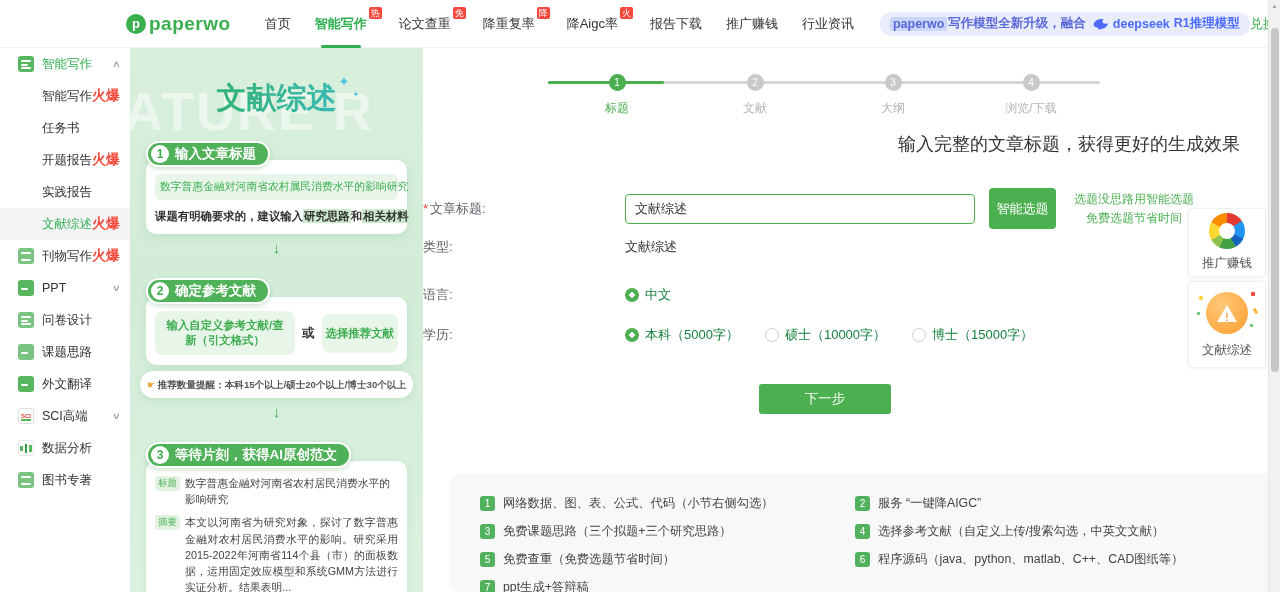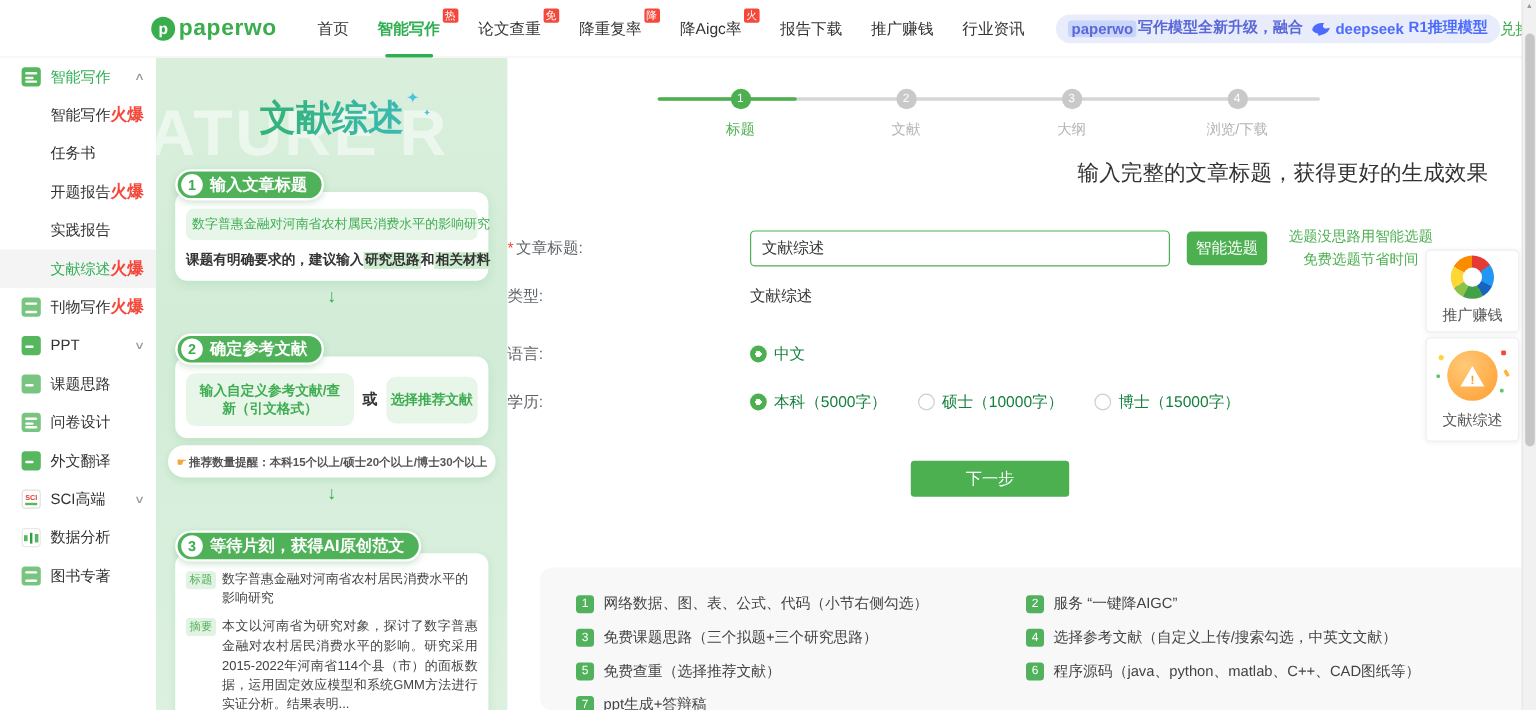--- a/index.html
+++ b/index.html
@@ -109,21 +109,21 @@
   .main-heading { position:absolute; top:84px; left:0; right:40px; text-align:right;
     font-size:18px; color:#333; font-weight:500; }
   .form { position:absolute; left:0; top:140px; right:0; }
   .frow { position:absolute; left:0; right:0; display:flex; align-items:center; }
   .flabel { width:170px; font-size:13px; color:#5f6368; flex:0 0 170px; }
   .req { color:#f5483b; margin-right:2px; }
   .fval { margin-left:32px; font-size:13px; color:#333; }
   .r1 { top:0; } .r2 { top:50px; } .r3 { top:98px; } .r4 { top:138px; }
   .title-input { margin-left:32px; width:350px; height:30px; border:1px solid #4caf50; border-radius:4px;
     padding:0 9px; font-size:13px; color:#333; outline:none; font-family:"Liberation Sans","DejaVu Sans",sans-serif; }
-  .smart-btn { margin-left:14px; width:67px; height:28px; background:#4caf50; color:#fff; border:none;
+  .smart-btn { margin-left:14px; width:67px; height:41px; background:#4caf50; color:#fff; border:none;
     border-radius:4px; font-size:13px; cursor:pointer; font-family:inherit; }
   .smart-hint { margin-left:18px; text-align:center; font-size:12px; color:#4caf50; line-height:1.55; }
   .radio-opt { display:flex; align-items:center; margin-left:32px; cursor:pointer; }
   .radio-opt.extra { margin-left:26px; }
   .rdot { width:14px; height:14px; border-radius:50%; border:1px solid #cfcfcf; background:#fff; margin-right:6px; }
   .radio-opt.sel .rdot { border:none; background:radial-gradient(circle,#fff 0 2.6px,#4caf50 2.7px); }
   .rtext { font-size:13px; color:#15803d; }
   .next-btn { position:absolute; top:196px; left:336px; width:132px; height:30px; background:#4caf50;
     color:#fff; border:none; border-radius:3px; font-size:13.5px; cursor:pointer; font-family:inherit; }
   .features { position:absolute; left:27px; right:0; top:425px; bottom:0;
@@ -250,31 +250,31 @@
   </div>
   <div class="side-row">
     <span class="sicon">
         <span class="bar b2"></span>
       </span>
     <span class="lbl">PPT</span>
     <span class="chev">∨</span>
   </div>
   <div class="side-row">
     <span class="sicon light">
-        <span class="bar b2"></span>
-      </span>
-    <span class="lbl">课题思路</span>
-  </div>
-  <div class="side-row">
-    <span class="sicon light">
         <span class="bar b1"></span>
         <span class="bar b2"></span>
         <span class="bar b3"></span>
       </span>
     <span class="lbl">问卷设计</span>
+  </div>
+  <div class="side-row">
+    <span class="sicon light">
+        <span class="bar b2"></span>
+      </span>
+    <span class="lbl">课题思路</span>
   </div>
   <div class="side-row">
     <span class="sicon">
         <span class="bar b2"></span>
       </span>
     <span class="lbl">外文翻译</span>
   </div>
   <div class="side-row">
     <span class="sicon sci">
         <span>SCI</span>
@@ -434,21 +434,21 @@
         <span class="ftext">免费课题思路（三个拟题+三个研究思路）</span>
       </div>
       <div class="feat-item">
         <span class="fnum">4</span>
         <span class="ftext">选择参考文献（自定义上传/搜索勾选，中英文文献）</span>
       </div>
     </div>
     <div class="feat-row">
       <div class="feat-item colA">
         <span class="fnum">5</span>
-        <span class="ftext">免费查重（选择推荐文献）</span>
+        <span class="ftext">免费查重（免费选题节省时间）</span>
       </div>
       <div class="feat-item">
         <span class="fnum">6</span>
         <span class="ftext">程序源码（java、python、matlab、C++、CAD图纸等）</span>
       </div>
     </div>
     <div class="feat-row">
       <div class="feat-item colA">
         <span class="fnum">7</span>
         <span class="ftext">ppt生成+答辩稿</span>

